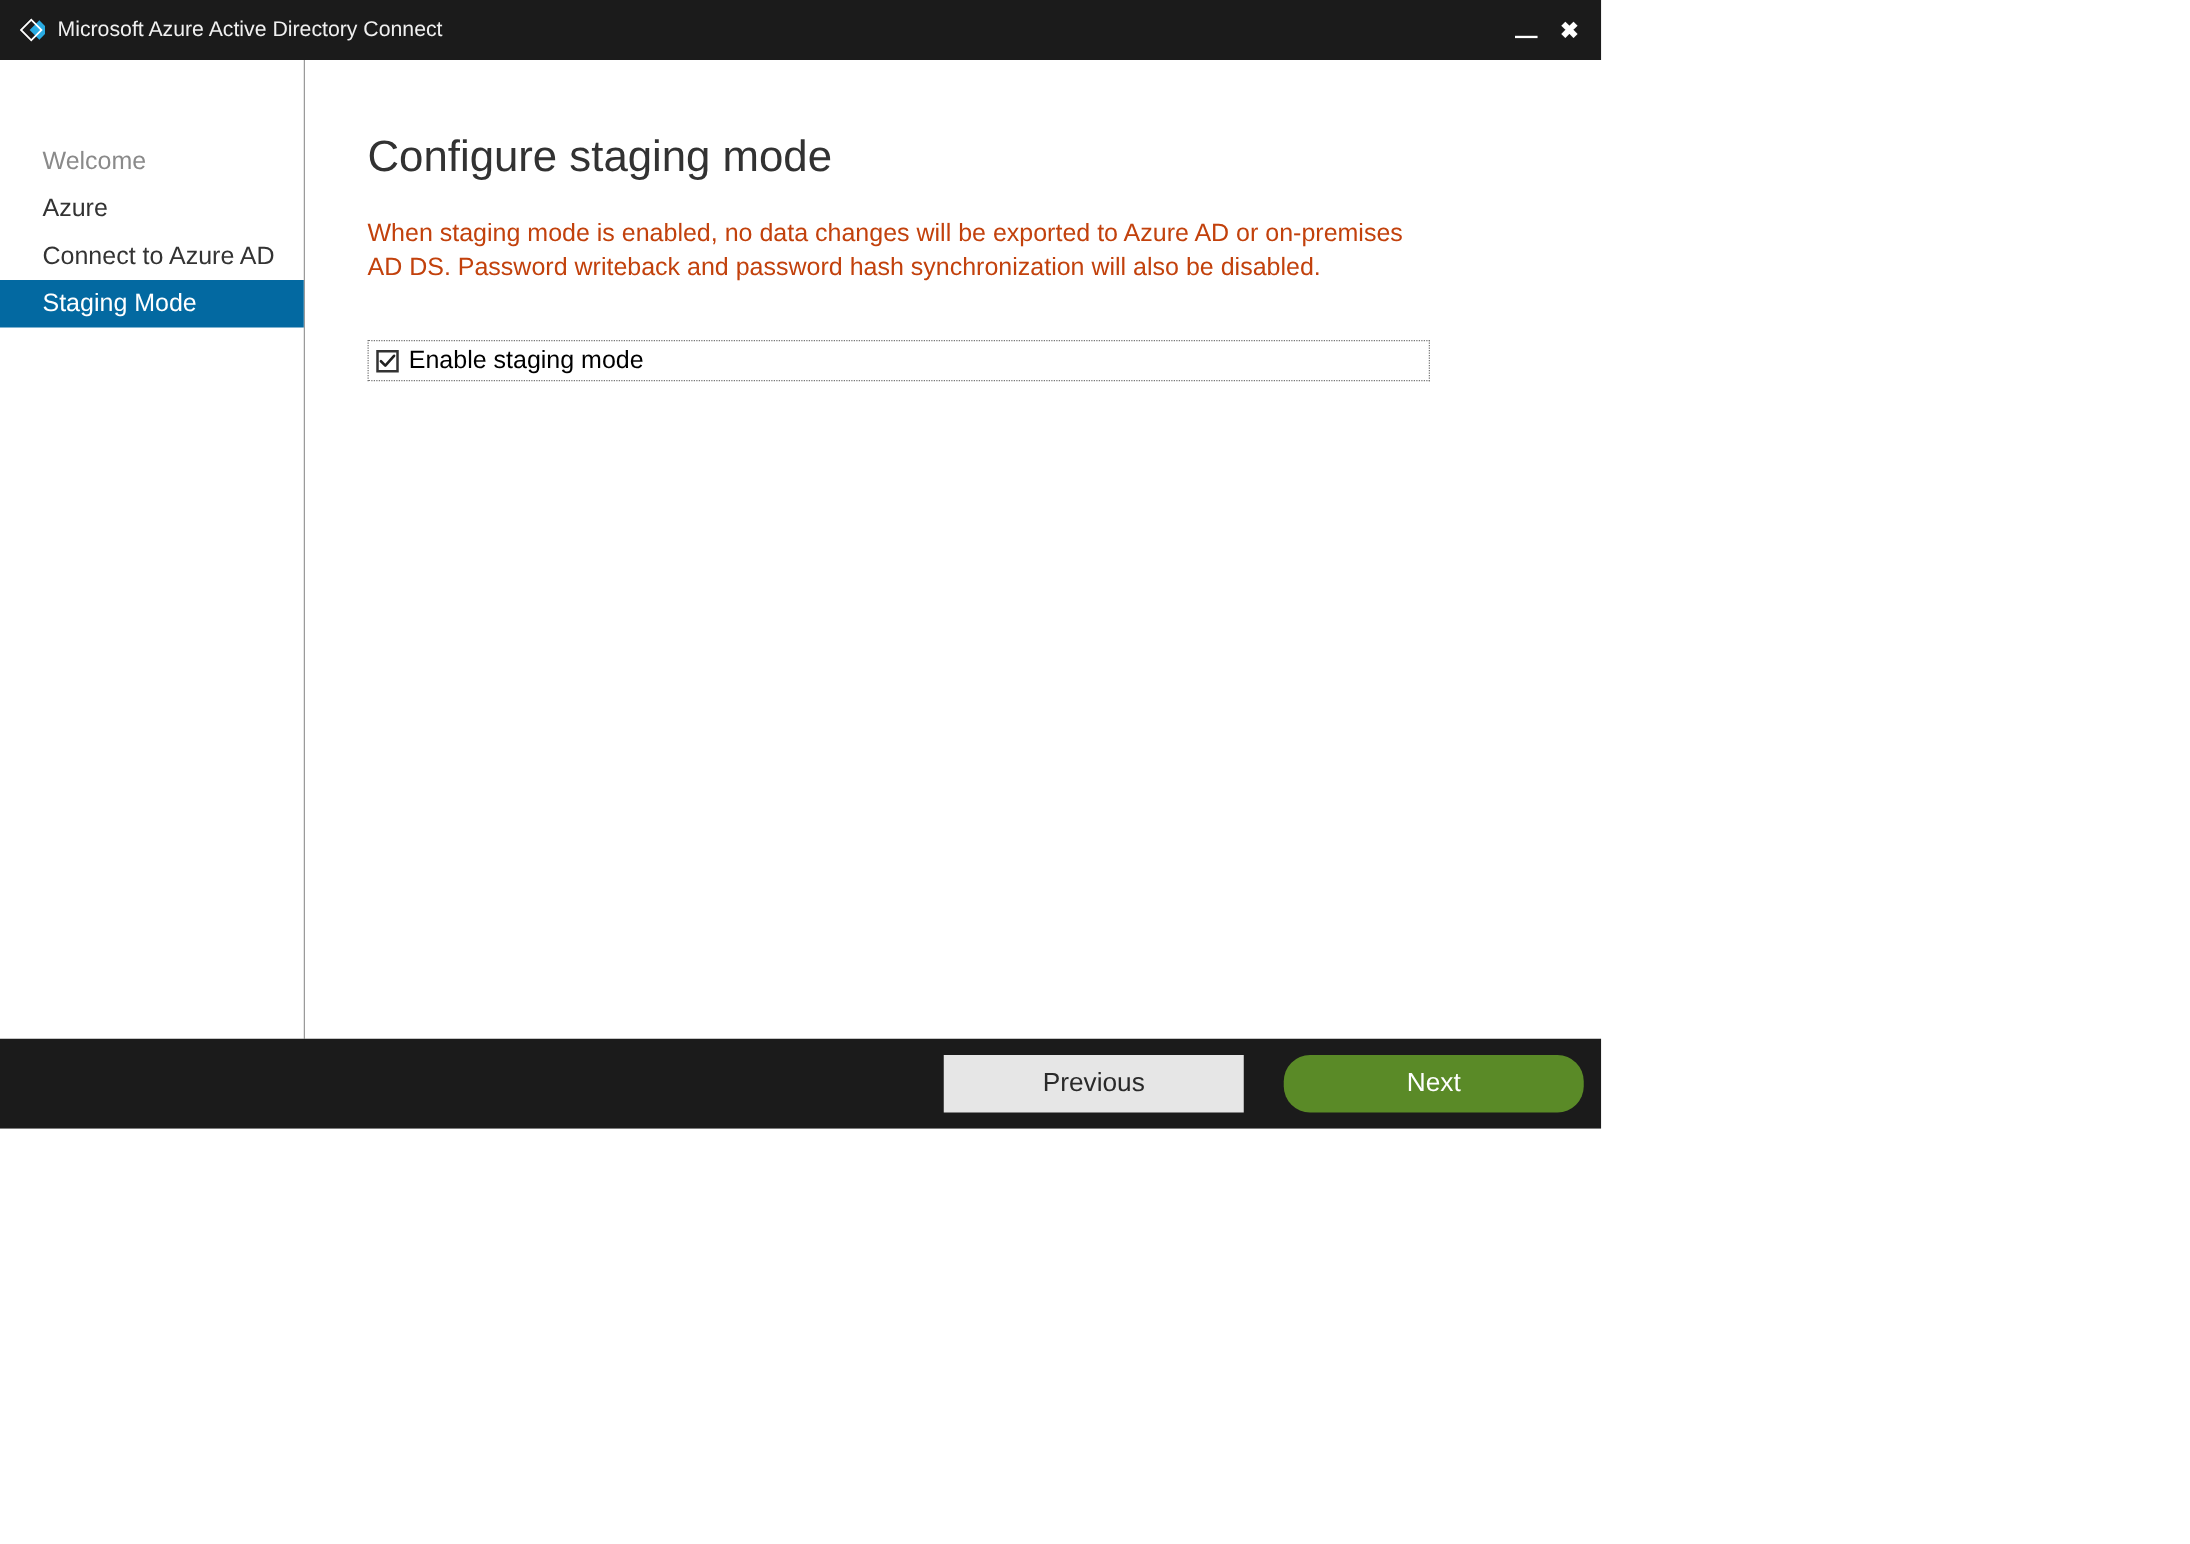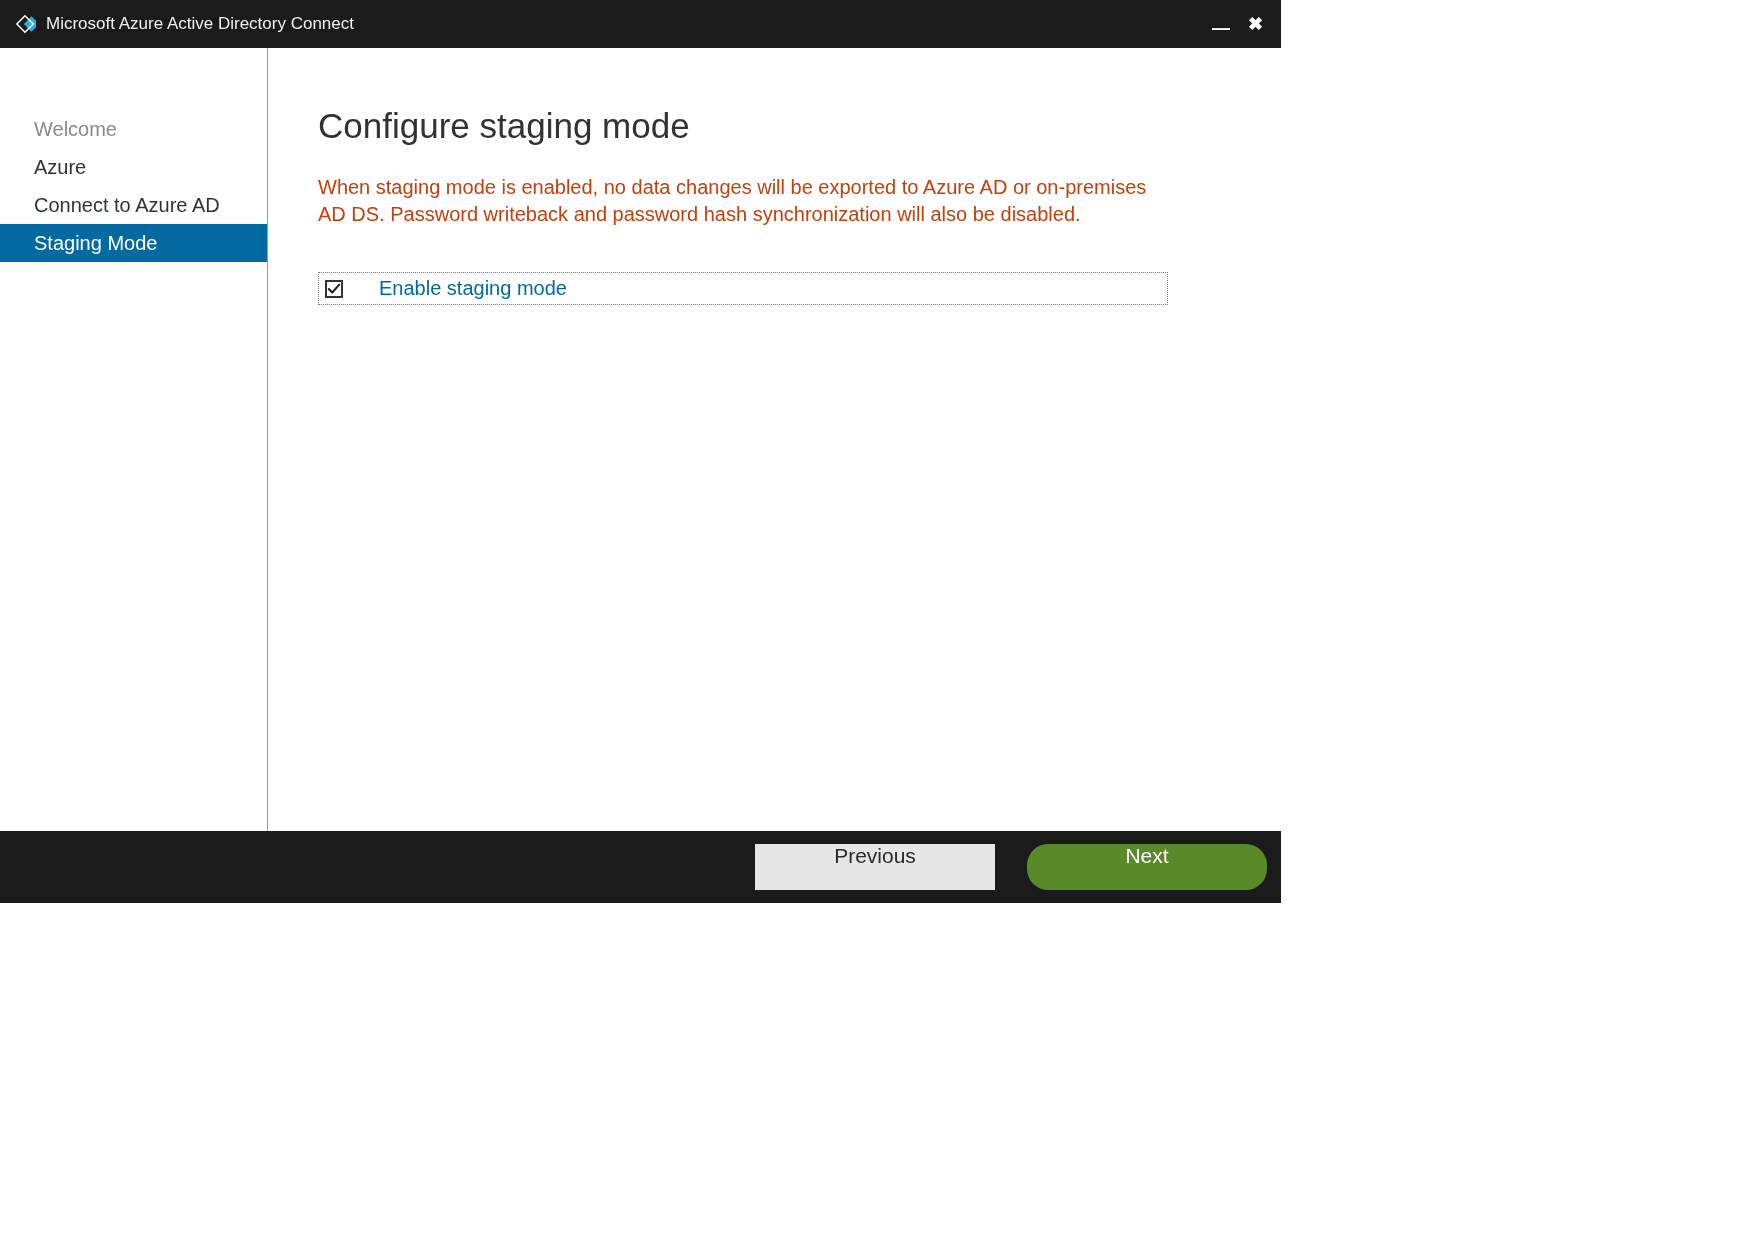--- a/index.html
+++ b/index.html
@@ -53,21 +53,21 @@
       top: 4px;
     }
     
     .body-area {
       flex: 1;
       display: flex;
       background: #ffffff;
     }
     
     .sidebar {
-      width: 268px;
+      width: 244px;
       border-right: 1px solid #9a9a9a;
       padding-top: 62px;
       background: #fff;
     }
     .sidebar-item {
       font-size: 20px;
       color: #333;
       padding: 6px 0 6px 34px;
       height: 38px;
       display: flex;
@@ -120,38 +120,38 @@
       font-size: 15px;
       line-height: 1;
       position: relative;
     }
     .checkbox-box svg {
       width: 14px;
       height: 14px;
     }
     .checkbox-label {
       font-size: 20px;
-      color: #0369a1;
-      margin-left: 28px;
+      color: #000000;
     }
     
     .footer {
       background: #1b1b1b;
       height: 72px;
       display: flex;
       align-items: center;
       justify-content: flex-end;
       padding-right: 14px;
       gap: 32px;
     }
     .footer-btn {
       width: 240px;
       height: 46px;
       font-size: 21px;
       display: flex;
+      align-items: center;
       justify-content: center;
       cursor: default;
       border: none;
     }
     .btn-previous {
       background: #e6e6e6;
       color: #2a2a2a;
     }
     .btn-next {
       background: #5a8a27;

